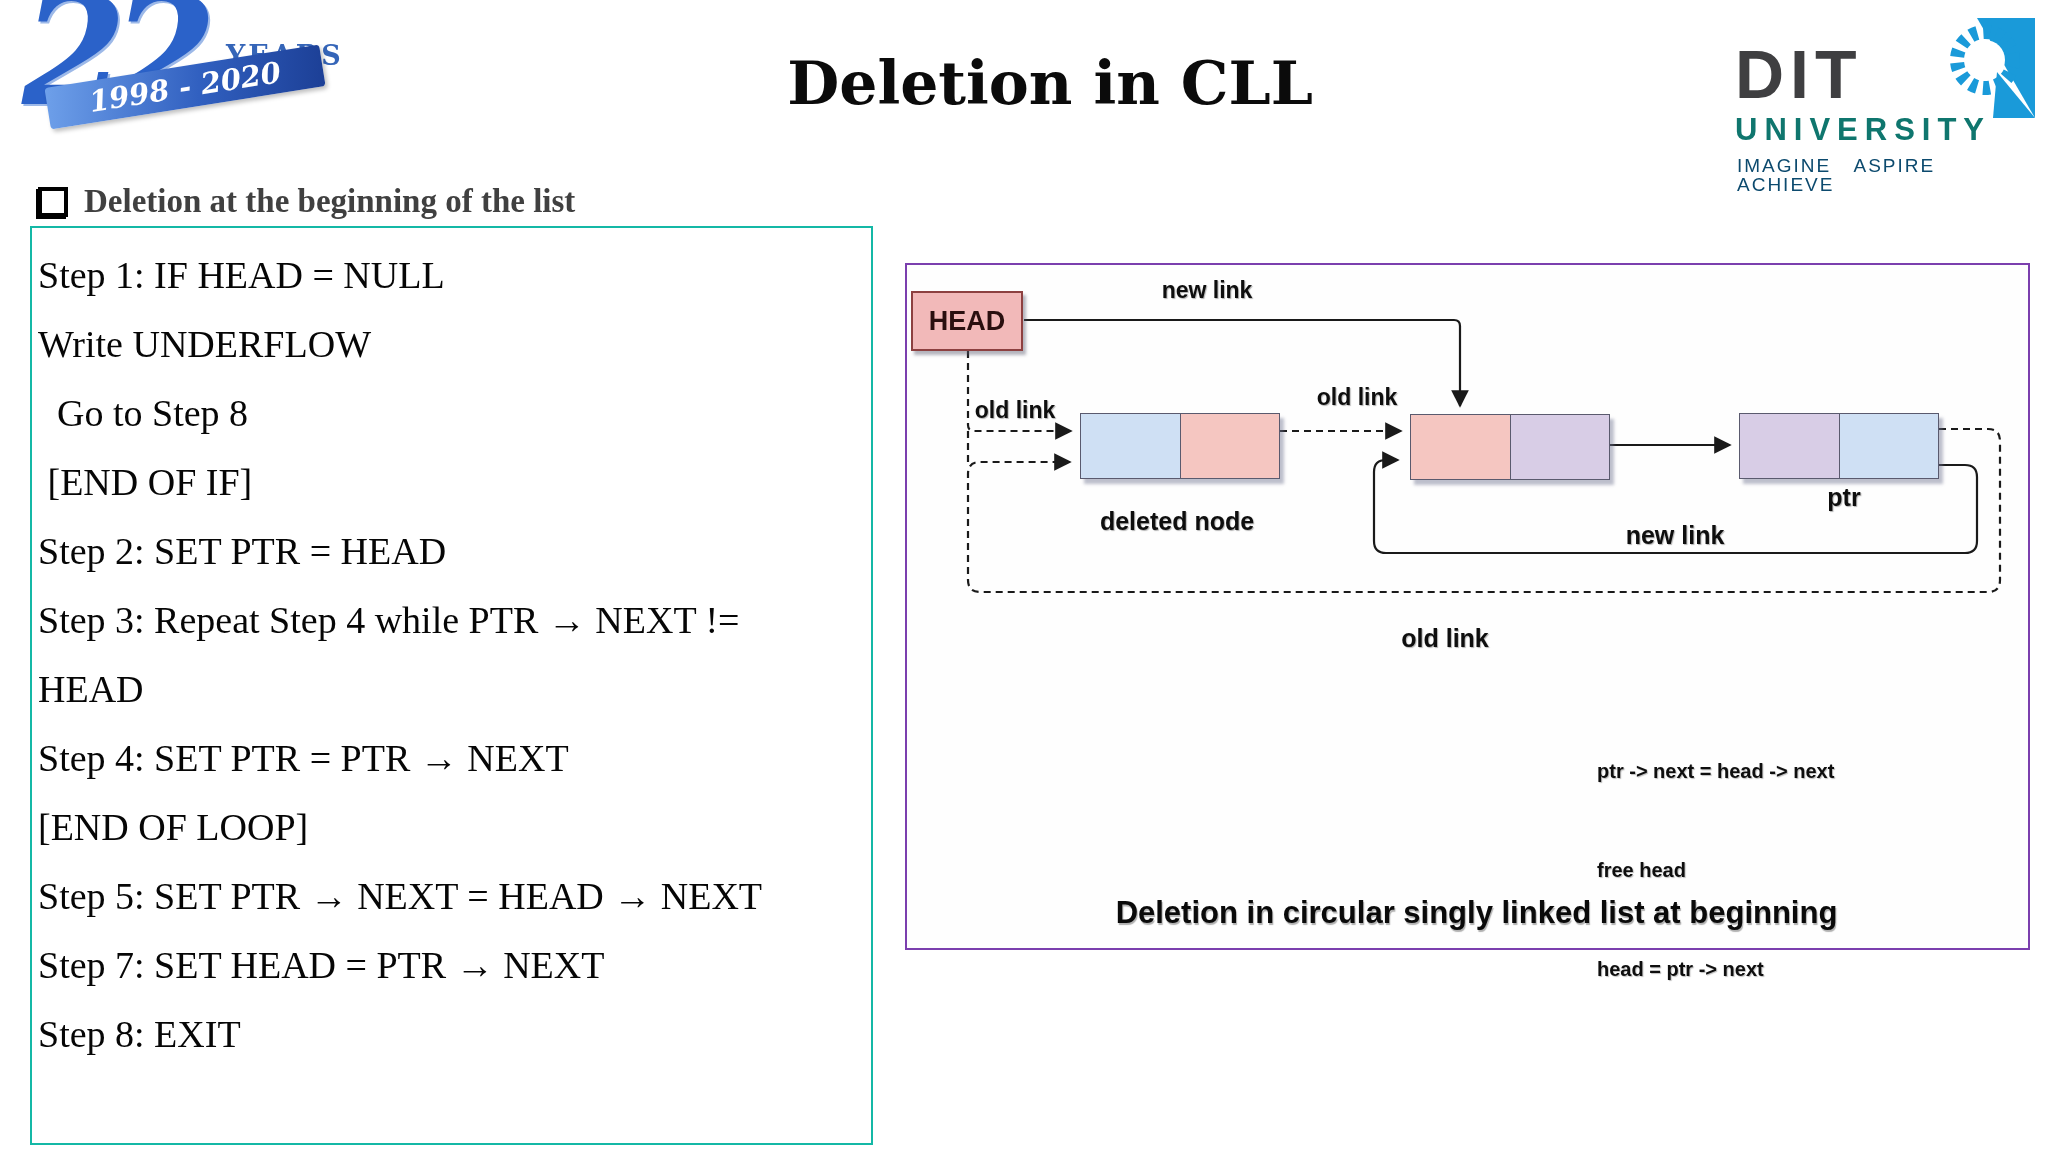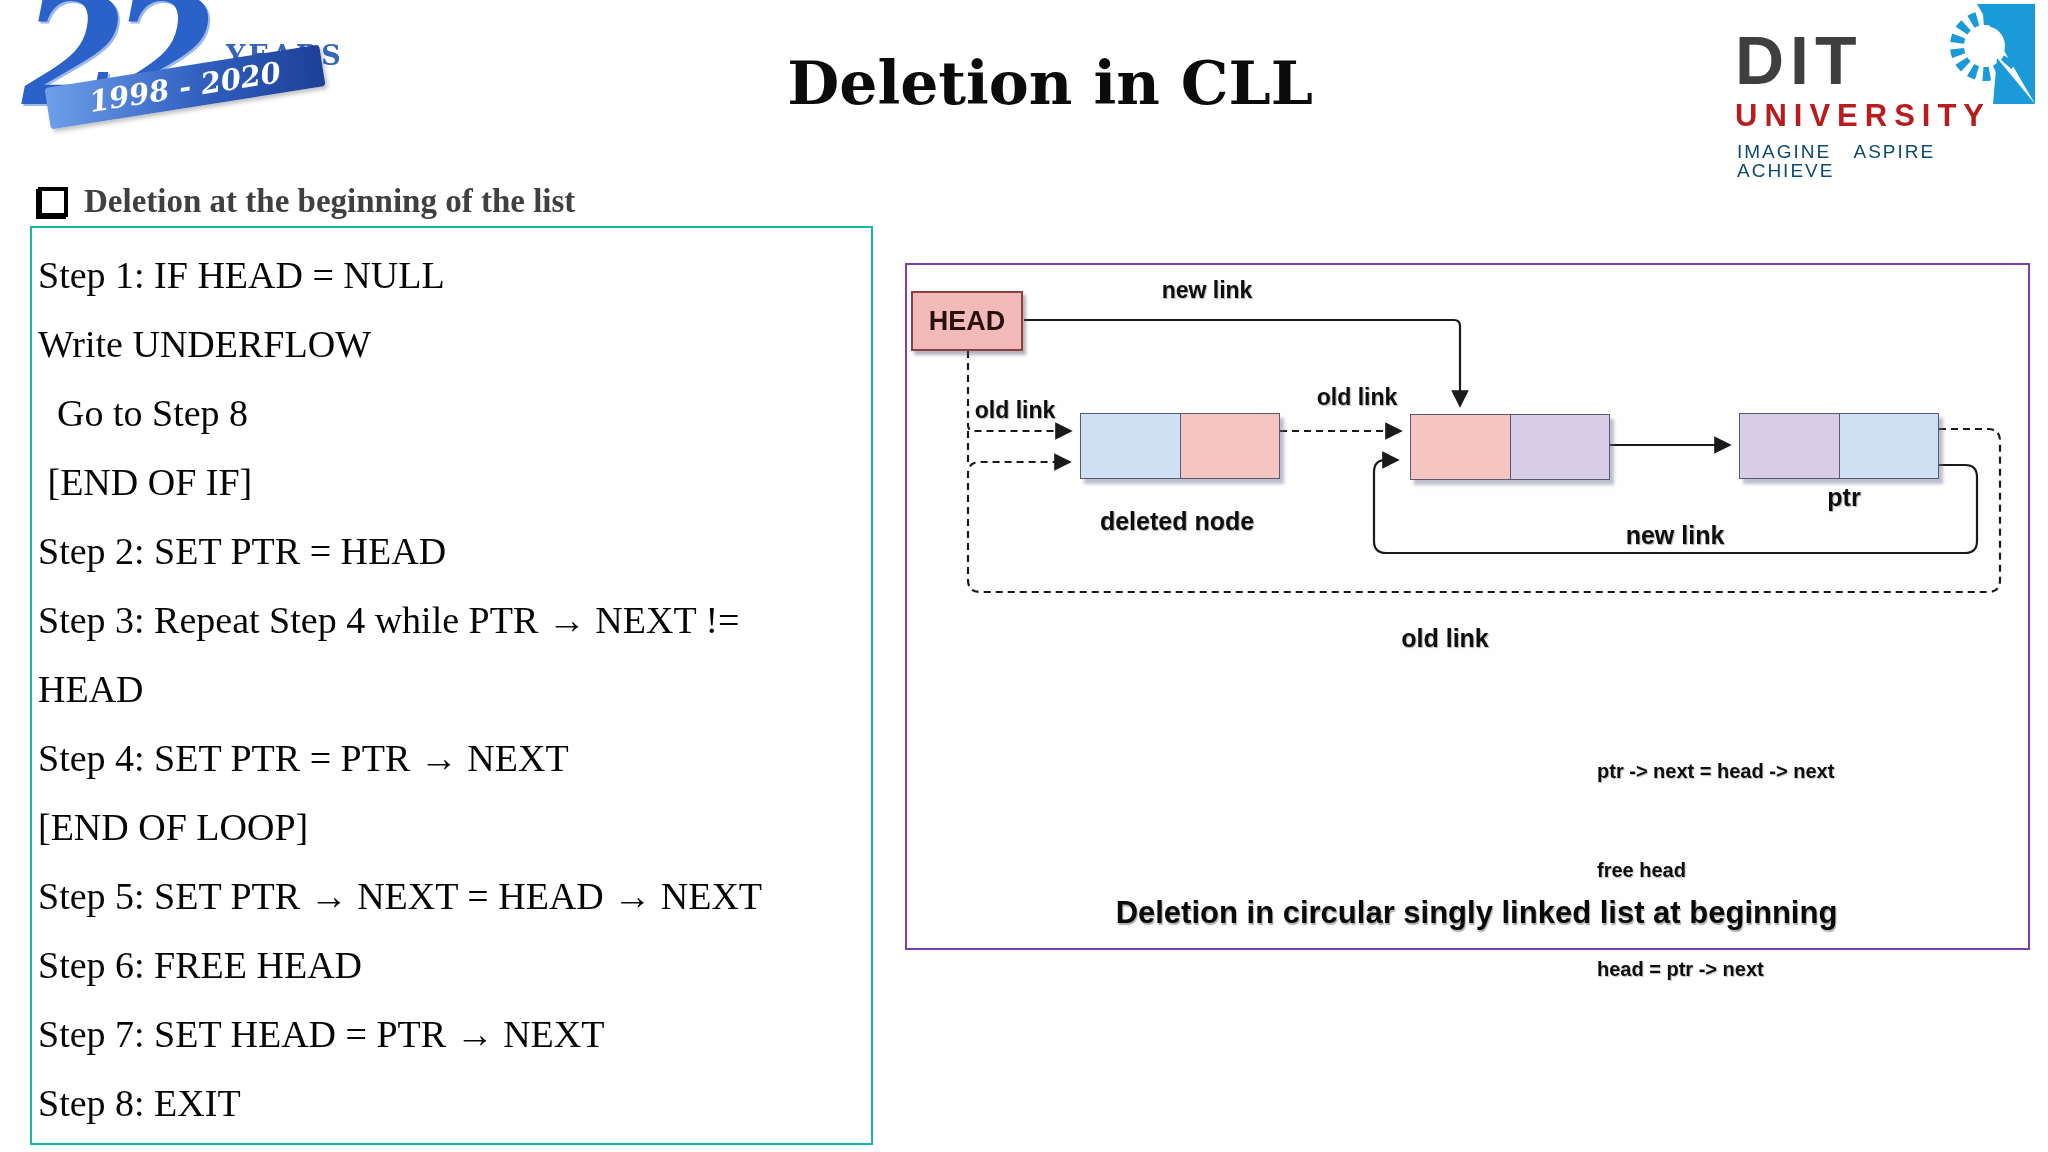--- a/index.html
+++ b/index.html
@@ -25,29 +25,29 @@
     font-family:"DejaVu Serif",serif;font-style:italic;font-weight:700;
     font-size:29px;color:#ffffff;border-radius:4px;
     box-shadow:2px 3px 4px rgba(0,0,0,.25);
   }
   
   #title{
     position:absolute;left:780px;top:48px;width:540px;text-align:center;
     font-family:"DejaVu Serif",serif;font-weight:700;font-size:60px;color:#0b0b0b;
   }
   
-  #dit{position:absolute;left:1735px;top:4px;width:300px;height:180px;}
+  #dit{position:absolute;left:1735px;top:18px;width:300px;height:180px;}
   #dit .gear{position:absolute;right:0px;top:0px;}
   #dit .dit-word{
     position:absolute;left:0px;top:22px;font-weight:700;font-size:68px;
     color:#3f3f41;letter-spacing:6px;line-height:1;
   }
   #dit .univ{
     position:absolute;left:0px;top:96px;font-weight:700;font-size:31px;
-    color:#b91c1c;letter-spacing:7px;line-height:1;
+    color:#0f766e;letter-spacing:7px;line-height:1;
   }
   #dit .tagline{
     position:absolute;left:2px;top:138px;font-size:19px;color:#0c4a6e;
     letter-spacing:2px;word-spacing:16px;line-height:1;
   }
   
   #heading{
     position:absolute;left:38px;top:183px;display:flex;align-items:center;
     font-family:"Liberation Serif",serif;font-weight:700;font-size:33px;color:#404040;
   }
@@ -148,21 +148,20 @@
     <div class="aline">Step 1: IF HEAD = NULL</div>
     <div class="aline">Write UNDERFLOW</div>
     <div class="aline">  Go to Step 8</div>
     <div class="aline"> [END OF IF]</div>
     <div class="aline">Step 2: SET PTR = HEAD</div>
     <div class="aline">Step 3: Repeat Step 4 while PTR → NEXT !=</div>
     <div class="aline">HEAD</div>
     <div class="aline">Step 4: SET PTR = PTR → NEXT</div>
     <div class="aline">[END OF LOOP]</div>
     <div class="aline">Step 5: SET PTR → NEXT = HEAD → NEXT</div>
-    <div class="aline">Step 6: FREE HEAD</div>
     <div class="aline">Step 7: SET HEAD = PTR → NEXT</div>
     <div class="aline">Step 8: EXIT</div>
   </div>
 
   <div id="panel">
 
     <svg class="wires" viewBox="0 0 1125 687">
       <defs>
         <marker id="ah" viewBox="0 0 10 10" refX="9" refY="5" markerWidth="8" markerHeight="8" orient="auto-start-reverse">
           <path d="M0,0 L10,5 L0,10 Z" fill="#1a1a1a"></path>

